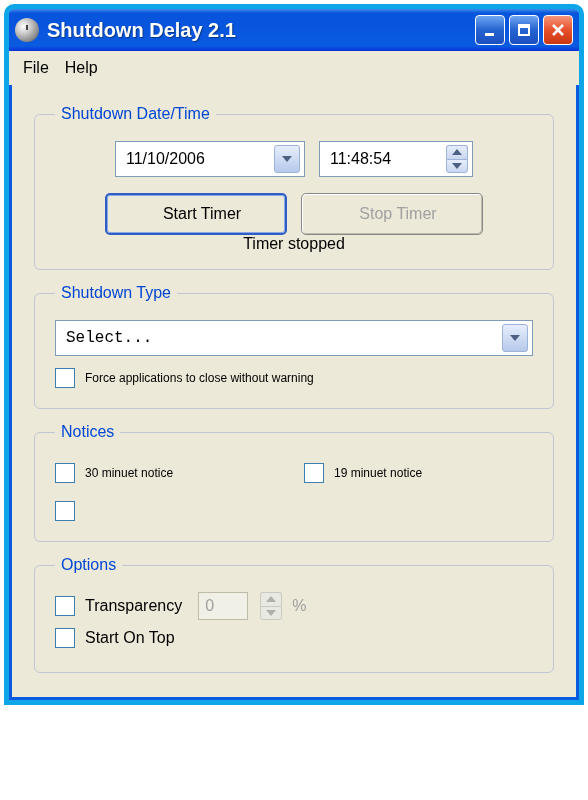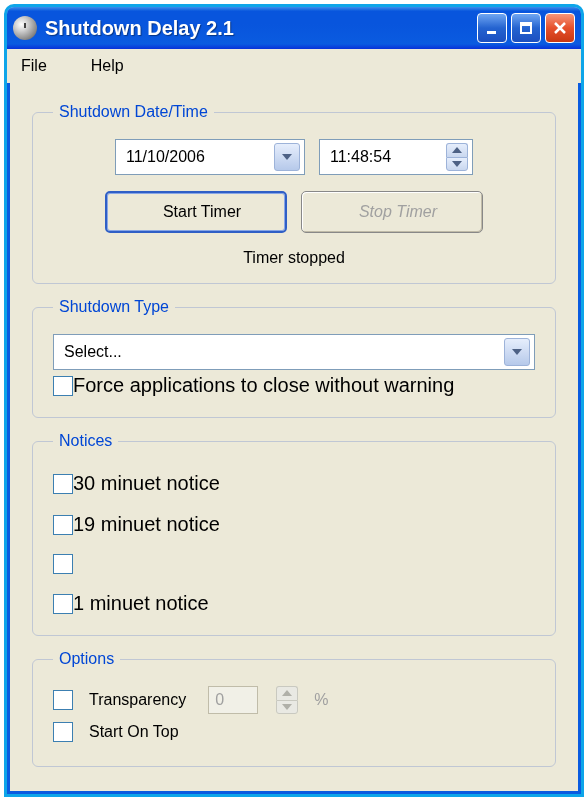--- a/index.html
+++ b/index.html
@@ -9,21 +9,21 @@
     background: #fff;
     font-family: Tahoma, Arial, sans-serif;
     font-size: 15px;
     width: 588px;
     height: 800px;
     overflow: hidden;
   }
   .window {
     width: 580px;
     margin: 4px;
-    border: 3px solid #0ea5e9;
+    border: 5px solid #0ea5e9;
     border-radius: 10px 10px 0 0;
     overflow: hidden;
     background: #7dd3fc;
   }
   .titlebar {
     height: 42px;
     background: linear-gradient(to bottom, #3c8cea 0%, #0855dd 10%, #0855dd 40%, #0a5be0 88%, #0831d9 100%);
     display: flex;
     align-items: center;
     padding: 0 6px;
@@ -63,21 +63,21 @@
   }
   .win-btn.close {
     background: linear-gradient(to bottom, #f5957a 0%, #e6502b 50%, #c93812 100%);
   }
   .win-btn svg { display:block; }
   .menubar {
     height: 34px;
     display: flex;
     align-items: center;
     padding: 0 14px;
-    gap: 44px;
+    gap: 16px;
     background: #ece9d8;
     font-size: 16px;
   }
   .content {
     padding: 6px 22px 24px 22px;
     border-left: 3px solid #0a5be0;
     border-right: 3px solid #0a5be0;
     border-bottom: 3px solid #0a5be0;
     background: #ece9d8;
   }
@@ -142,62 +142,62 @@
     display: flex;
     align-items: center;
     justify-content: center;
     box-shadow: inset 1px 1px 0 #fff, inset -1px -1px 0 #c0bba8;
     padding-left: 12px;
   }
   .btn.primary {
     border: 2px solid #2f5fc6;
     box-shadow: 0 0 0 1px #88a6e6 inset;
   }
-  .btn.disabled { color: #a0a0a0; font-style: italic; }
+  .btn.disabled { color: #a0a0a0; }
   .status {
     text-align: center;
-    margin-top: 16px;
     font-size: 16px;
   }
   .selectbox {
     width: 100%;
-    margin-bottom: 4px;
+    margin-bottom: 12px;
+    font-family: Liberation Mono, monospace;
   }
   .checkbox-row {
     display: flex;
     align-items: center;
-    gap: 0;
-    font-size: 20px;
+    gap: 10px;
+    font-size: 12px;
     margin: 4px 0;
   }
   .cb {
     width: 20px;
     height: 20px;
     background: #fff;
     border: 1px solid #3c7fb1;
     flex-shrink: 0;
   }
   .notices-grid {
     display: grid;
-    grid-template-columns: 1fr;
+    grid-template-columns: 1fr 1fr;
     row-gap: 10px;
     column-gap: 20px;
   }
   .numbox {
     width: 50px;
     height: 28px;
     background: #f1f0e7;
     border: 1px solid #c0bca9;
     display: flex;
     align-items: center;
     padding-left: 6px;
     color: #a0a0a0;
     margin: 0 2px 0 6px;
   }
-  .options-row { display:flex; align-items:center; gap:16px; margin-bottom:8px; font-size:16px; }
+  .options-row { display:flex; align-items:center; gap:10px; margin-bottom:8px; font-size:16px; }
   .disabled-text { color:#a0a0a0; }
   svg.tri { width:10px; height:6px; }
 </style>
 </head>
 <body>
 
 <div class="window">
 
   <div class="titlebar">
     <div class="app-icon">
@@ -288,24 +288,20 @@
           <div class="cb"></div>
           <span>30 minuet notice</span>
         </div>
         <div class="checkbox-row">
           <div class="cb"></div>
           <span>19 minuet notice</span>
         </div>
         <div class="checkbox-row">
           <div class="cb"></div>
         </div>
-        <div class="checkbox-row">
-          <div class="cb"></div>
-          <span>1 minuet notice</span>
-        </div>
       </div>
     </fieldset>
 
     <fieldset>
       <legend>Options</legend>
       <div class="options-row">
         <div class="cb"></div>
         <span>Transparency</span>
         <div class="numbox">
           <span class="disabled-text">0</span>

